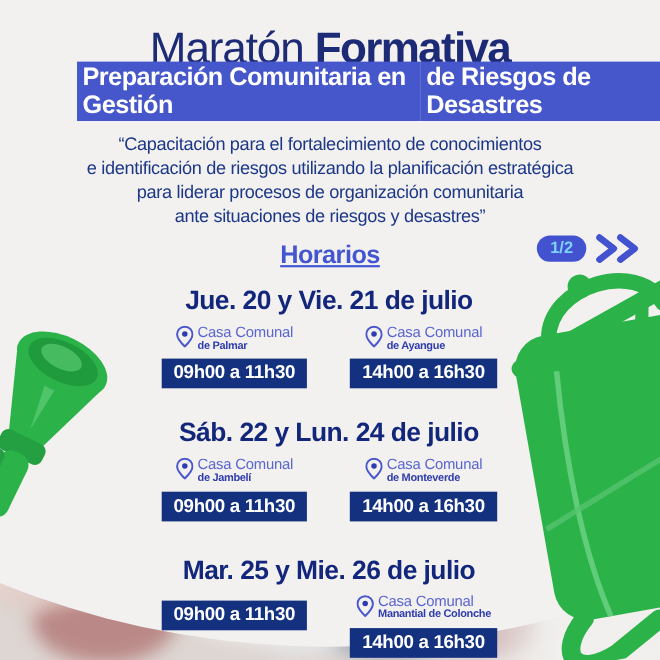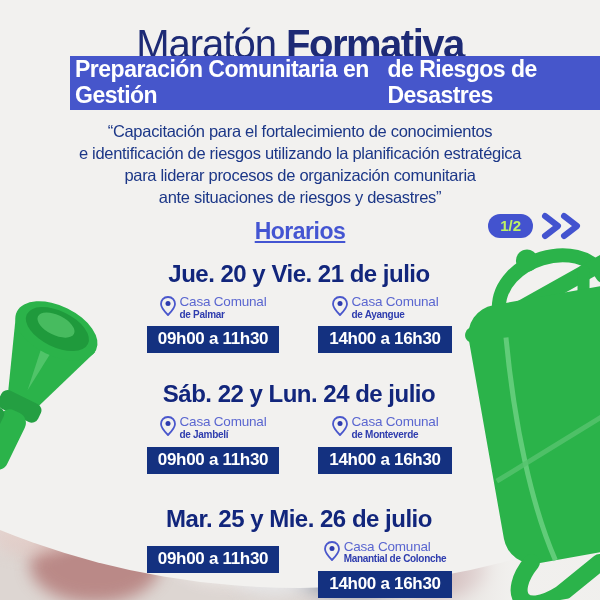--- a/index.html
+++ b/index.html
@@ -42,21 +42,21 @@
     line-height:1.15;padding:0 8px 1px 5px;letter-spacing:-0.5px;margin-bottom:1px;}
 
   .quote{position:absolute;left:0;top:120px;width:100%;margin:0;text-align:center;z-index:3;
     color:#1c3787;font-size:16.5px;line-height:22px;letter-spacing:-0.3px;font-weight:400;}
   .quote span{display:block;}
 
   
   .horarios{position:absolute;left:0;top:218px;width:100%;text-align:center;z-index:3;
     color:#4455d2;font-weight:800;font-size:23px;letter-spacing:-0.5px;text-decoration:underline;}
   .pagination{position:absolute;right:18px;top:212px;z-index:4;display:flex;align-items:center;gap:7px;}
-  .pagination .pill{background:#4353cf;color:#bef264;font-weight:800;font-size:15px;
+  .pagination .pill{background:#4353cf;color:#7dd3fc;font-weight:800;font-size:15px;
     padding:3px 12px 4px;border-radius:14px;letter-spacing:0;}
 
   
   .sections{position:absolute;left:133px;top:260px;width:332px;z-index:3;}
   .day{margin-bottom:0;}
   .day.s2{margin-top:27px;}
   .day.s3{margin-top:31px;}
   .date{margin:0 0 7px 0;text-align:center;color:#12267c;font-size:24px;font-weight:800;letter-spacing:-0.5px;}
   .slots{display:flex;justify-content:space-between;}
   .slot{width:160px;display:flex;flex-direction:column;align-items:center;}

